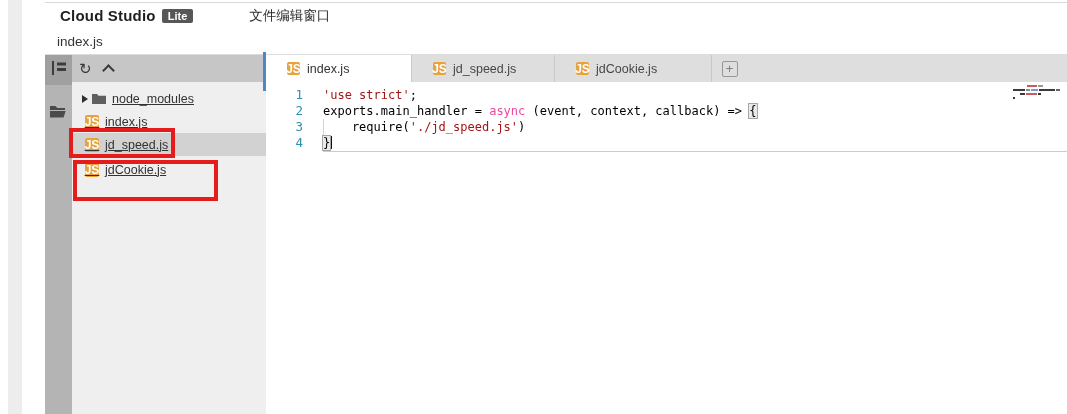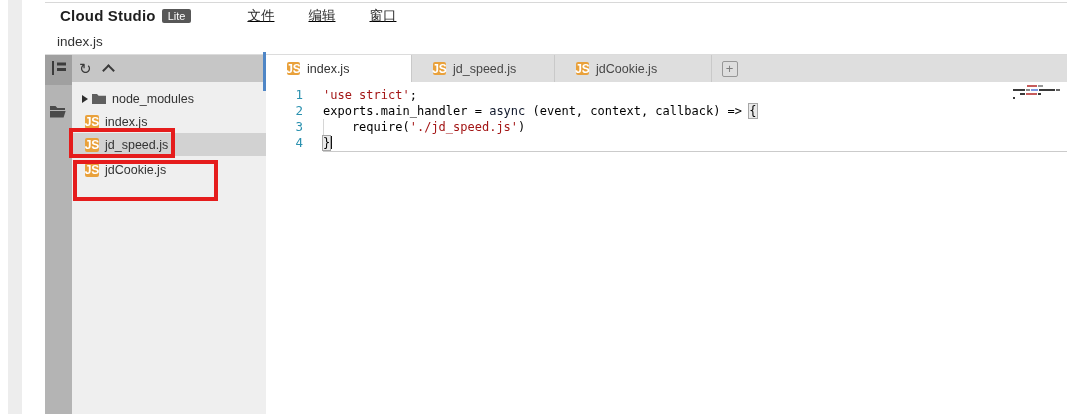--- a/index.html
+++ b/index.html
@@ -5,23 +5,23 @@
   html,body{margin:0;padding:0;background:#ffffff;}
   .canvas{position:relative;width:1067px;height:414px;background:#ffffff;overflow:hidden;
           font-family:"Liberation Sans",sans-serif;}
   .left-stripe{position:absolute;left:8px;top:0;width:14px;height:100%;background:#ededed;}
   .top-border{position:absolute;left:45px;right:0;top:2px;height:1px;background:#d8d8d8;}
 
   
   .menubar{position:absolute;left:45px;right:0;top:3px;height:25px;background:#fff;
            display:flex;align-items:center;}
   .brand{font-weight:bold;font-size:15px;color:#1f1f1f;margin-left:15px;letter-spacing:.2px;}
-  .badge{background:#575757;color:#fff;font-size:11px;font-weight:normal;padding:1px 6px;
+  .badge{background:#575757;color:#fff;font-size:11px;font-weight:bold;padding:1px 6px;
          border-radius:2px;margin-left:6px;}
-  .menus{display:flex;gap:34px;margin-left:56px;text-decoration:underline;}
+  .menus{display:flex;margin-left:56px;}
   .menu-item{font-size:13.5px;color:#2d2d2d;cursor:default;}
 
   
   .titlebar{position:absolute;left:45px;right:0;top:28px;height:26px;background:#fff;
             border-bottom:1px solid #dcdcdc;display:flex;align-items:center;}
   .titlebar .title{margin-left:12px;font-size:13.5px;color:#333;}
 
   
   .activitybar{position:absolute;left:45px;top:55px;bottom:0;width:27px;background:#b4b4b4;}
   .ab-cell{height:30px;display:flex;align-items:center;justify-content:center;}
@@ -29,21 +29,21 @@
   .ab-cell.folder-cell{margin-top:13px;}
 
   
   .explorer{position:absolute;left:72px;top:55px;bottom:0;width:194px;background:#efefef;}
   .exp-toolbar{height:27px;background:#c6c6c6;display:flex;align-items:center;
                padding-left:7px;gap:12px;}
   .refresh-glyph{font-size:15px;color:#3a3a3a;line-height:1;}
   .chevron-up{width:7px;height:7px;border-top:2px solid #3a3a3a;border-left:2px solid #3a3a3a;
               transform:rotate(45deg);margin-top:4px;}
   .tree{padding-top:5px;}
-  .tree-row{height:23px;display:flex;align-items:center;font-size:12.5px;color:#333;}
+  .tree-row{height:23px;display:flex;align-items:center;font-size:12.5px;color:#333;text-decoration:underline;}
   .tree-row.selected{background:#d2d2d2;}
   .tree-row.folder-row{padding-left:10px;}
   .tree-row.file-row{padding-left:13px;}
   .tree-row.gap-before{margin-top:2px;}
   .tri-right{width:0;height:0;border-left:6px solid #2e2e2e;border-top:4px solid transparent;
              border-bottom:4px solid transparent;margin-right:4px;}
   .folder-svg{margin-right:6px;display:block;}
   .js-badge{width:14px;height:14px;background:#e9a13b;border-radius:2px;color:#fff;
             font-size:12px;font-weight:bold;display:flex;align-items:center;
             justify-content:center;margin-right:6px;flex:none;}
@@ -62,21 +62,21 @@
 
   .editor{position:absolute;left:0;right:0;top:27px;bottom:0;background:#fff;
           font-family:"DejaVu Sans Mono",monospace;}
   .gutter{position:absolute;left:0;top:5px;width:37px;text-align:right;
           font-size:12.5px;line-height:16px;color:#2b91af;}
   .gutter div{height:16px;}
   .code{position:absolute;left:57px;top:5px;font-size:12px;line-height:16px;
         white-space:pre;color:#000;}
   .code-line{height:16px;}
   .tok-string{color:#a31515;}
-  .tok-keyword{color:#0f172a;}
+  .tok-keyword{color:#ec4899;}
   .tok-bracket{background:rgba(170,170,170,.25);outline:1px solid #a6a6a6;}
   .cursor{display:inline-block;width:2px;height:13px;background:#111;vertical-align:-2px;}
   .indent-guide{position:absolute;left:57px;top:37px;width:1px;height:16px;background:#d6d6d6;}
   .current-line-border{position:absolute;left:57px;right:0;top:53px;height:16px;
                        border-bottom:1px solid #cbcbcb;}
 
   .minimap{position:absolute;right:6px;top:3px;}
   .mm-row{height:2px;margin-bottom:2px;display:flex;}
   .mm-seg{height:2px;margin-right:1px;flex:none;}
 

